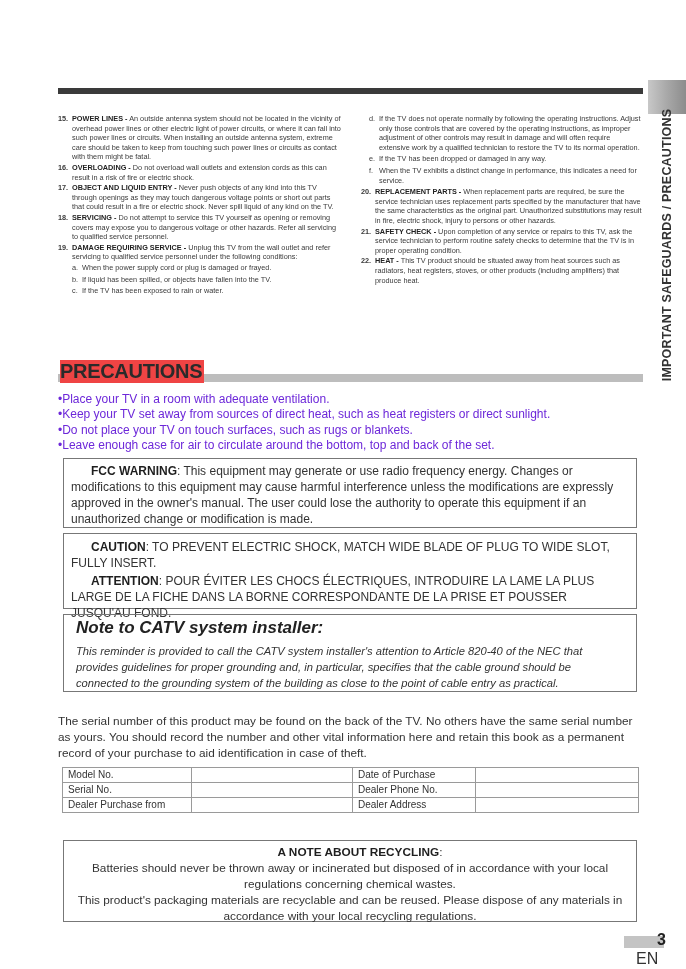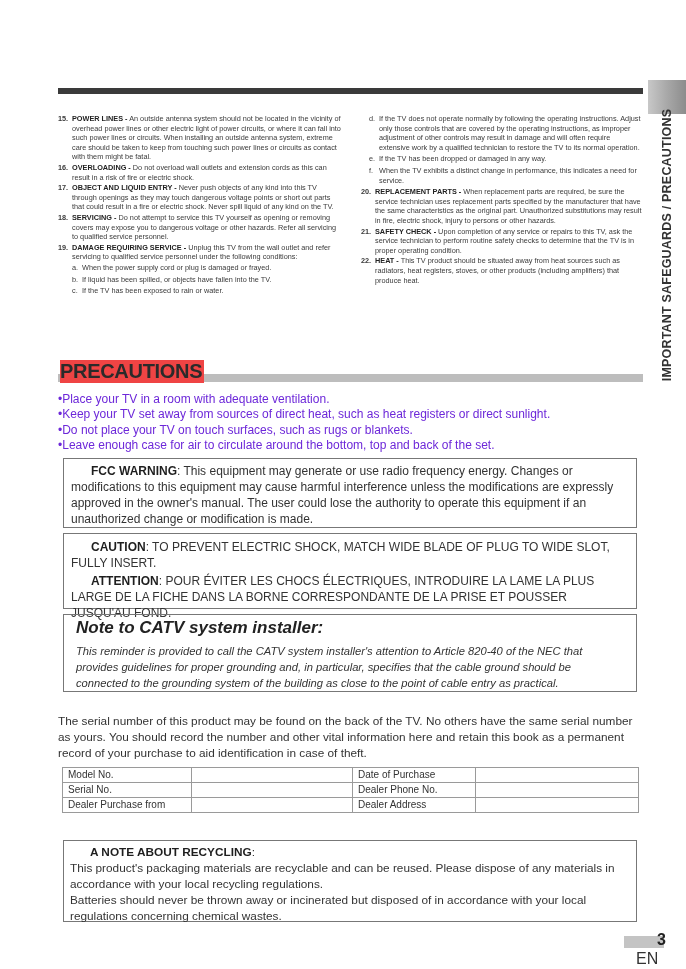--- a/index.html
+++ b/index.html
@@ -34,21 +34,21 @@
          font-size: 12px; line-height: 16px; color: #333; padding: 4px 7px; }
   .box b { color: #1e1e1e; padding-left: 20px; }
   .fcc { top: 458px; height: 70px; }
   .caution { top: 533px; height: 76px; padding-top: 5px; }
   .caution p { margin: 0 0 2px 0; }
   .catv { top: 614px; height: 78px; padding: 5px 12px; font-style: italic; font-size: 11.2px; line-height: 16px; }
   .catv .h { font-weight: bold; font-size: 17px; margin-bottom: 7px; color: #222; }
   .serial-text { position: absolute; left: 58px; top: 713px; width: 585px; font-size: 11.8px; line-height: 16px; color: #333; }
   table.rec { position: absolute; left: 62px; top: 767px; width: 577px; border-collapse: collapse; font-size: 10px; color: #333; }
   table.rec td { border: 1px solid #9a9a9a; height: 14px; padding: 0 5px; line-height: 14px; }
-  .recycle { top: 840px; height: 82px; padding: 3px 6px; font-size: 11.8px; line-height: 16px; }
+  .recycle { top: 840px; height: 82px; padding: 3px 6px; font-size: 11.8px; line-height: 16px; text-align: center; }
   .recycle p { margin: 0; }
   .page-num { position: absolute; left: 624px; top: 936px; width: 40px; height: 12px; background: #c4c4c4; }
   .page-num span { position: absolute; right: -2px; top: -5px; font-weight: bold; font-size: 16px; color: #222; background: transparent; }
   .page-lang { position: absolute; left: 636px; top: 950px; font-size: 16px; color: #333; }
 </style>
 </head>
 <body>
 
 <div class="top-rule"></div>
 <div class="side-tab-block"></div>
@@ -166,20 +166,20 @@
     <td>Dealer Purchase from</td>
     <td></td>
     <td>Dealer Address</td>
     <td></td>
   </tr>
 </tbody>
   </table>
 
 <div class="box recycle">
   <p><b>A NOTE ABOUT RECYCLING</b><span>:</span></p>
+  <p>Batteries should never be thrown away or incinerated but disposed of in accordance with your local regulations concerning chemical wastes.</p>
   <p>This product's packaging materials are recyclable and can be reused. Please dispose of any materials in accordance with your local recycling regulations.</p>
-  <p>Batteries should never be thrown away or incinerated but disposed of in accordance with your local regulations concerning chemical wastes.</p>
 </div>
 
 <div class="page-num">
   <span>3</span>
 </div>
 <div class="page-lang">EN</div>
 
 </body></html>

